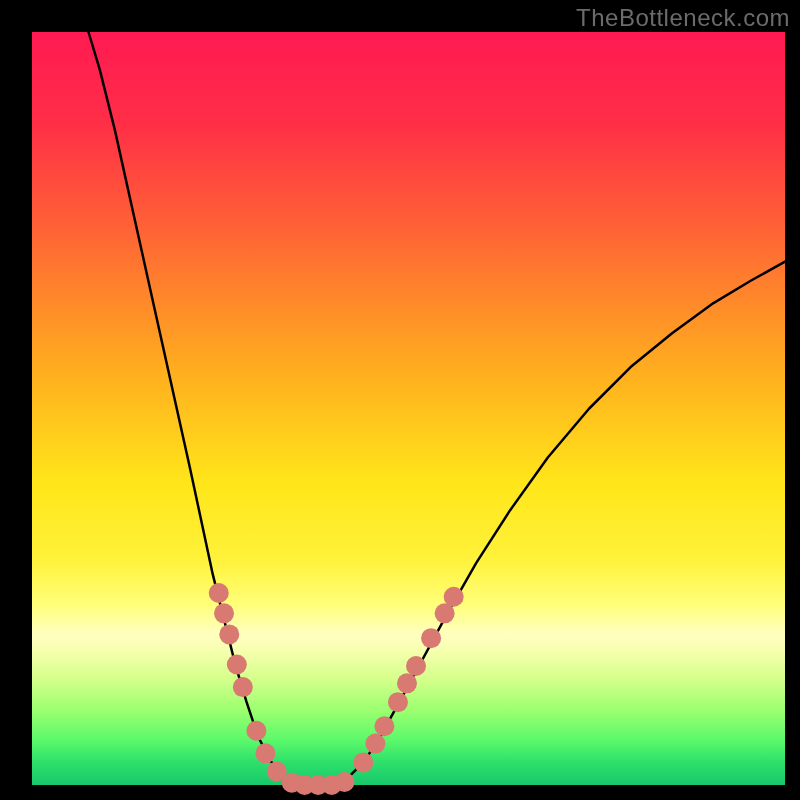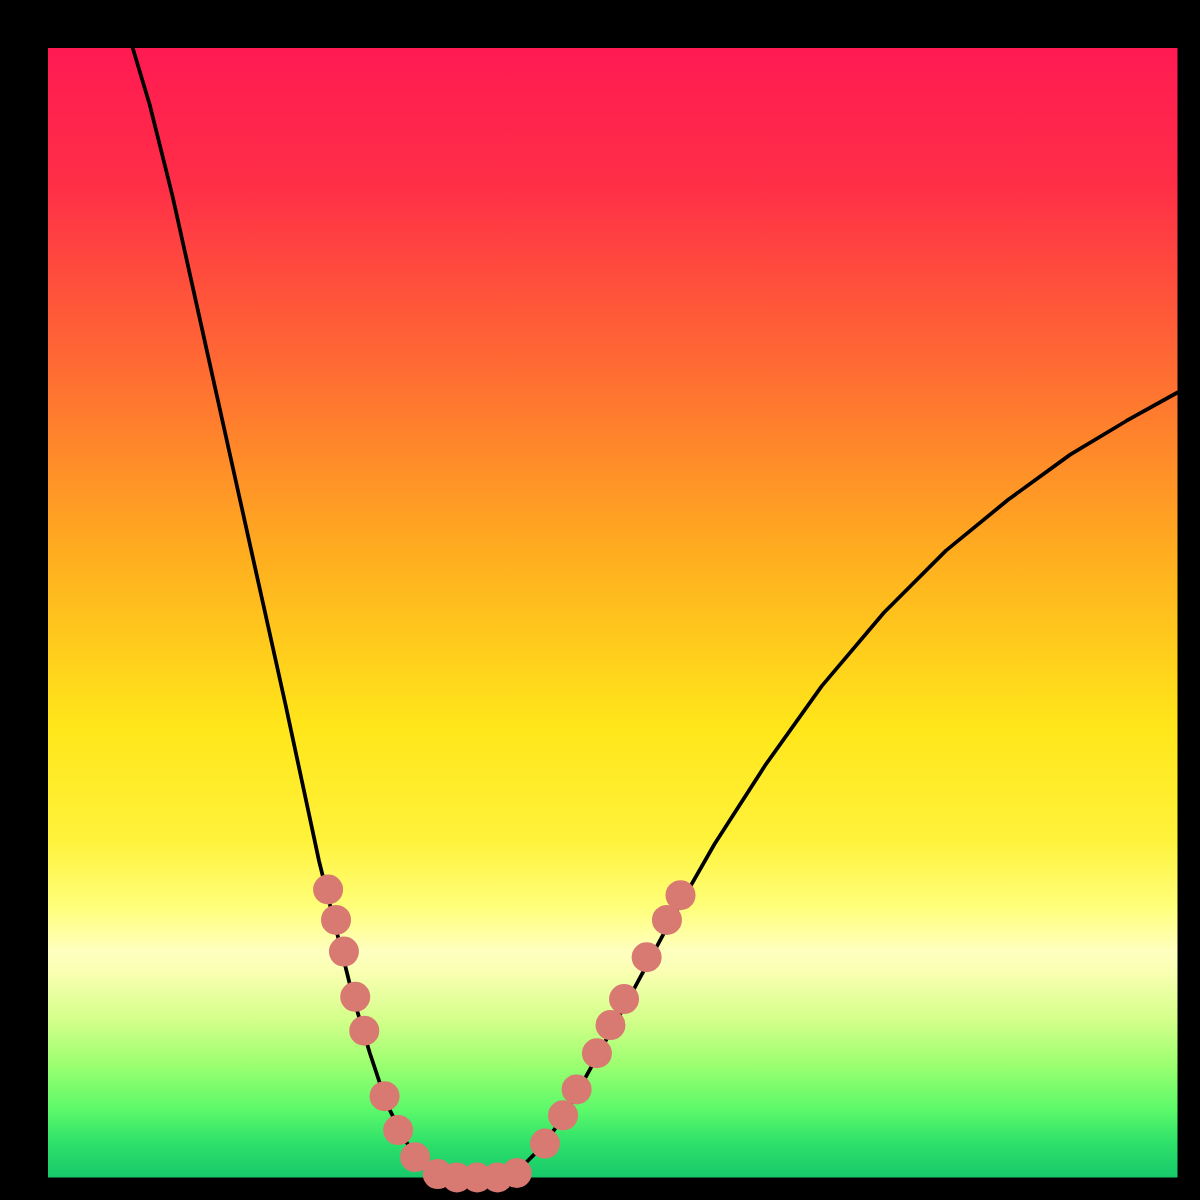--- a/index.html
+++ b/index.html
@@ -70,13 +70,14 @@
         <circle cx="343.37" cy="711.58" r="10" fill="#d87a72"></circle>
         <circle cx="352.40" cy="694.27" r="10" fill="#d87a72"></circle>
         <circle cx="365.96" cy="670.17" r="10" fill="#d87a72"></circle>
         <circle cx="374.99" cy="651.35" r="10" fill="#d87a72"></circle>
         <circle cx="384.03" cy="634.03" r="10" fill="#d87a72"></circle>
         <circle cx="399.09" cy="606.16" r="10" fill="#d87a72"></circle>
         <circle cx="412.64" cy="581.32" r="10" fill="#d87a72"></circle>
         <circle cx="421.68" cy="564.75" r="10" fill="#d87a72"></circle>
       </svg>
   </div>
+  <div class="watermark">TheBottleneck.com</div>
 </div>
 
 </body></html>

